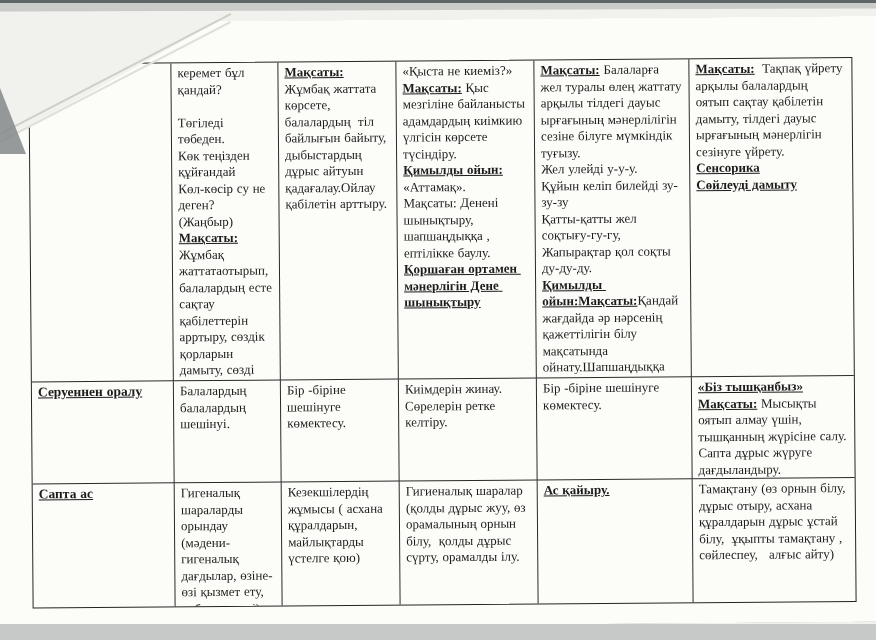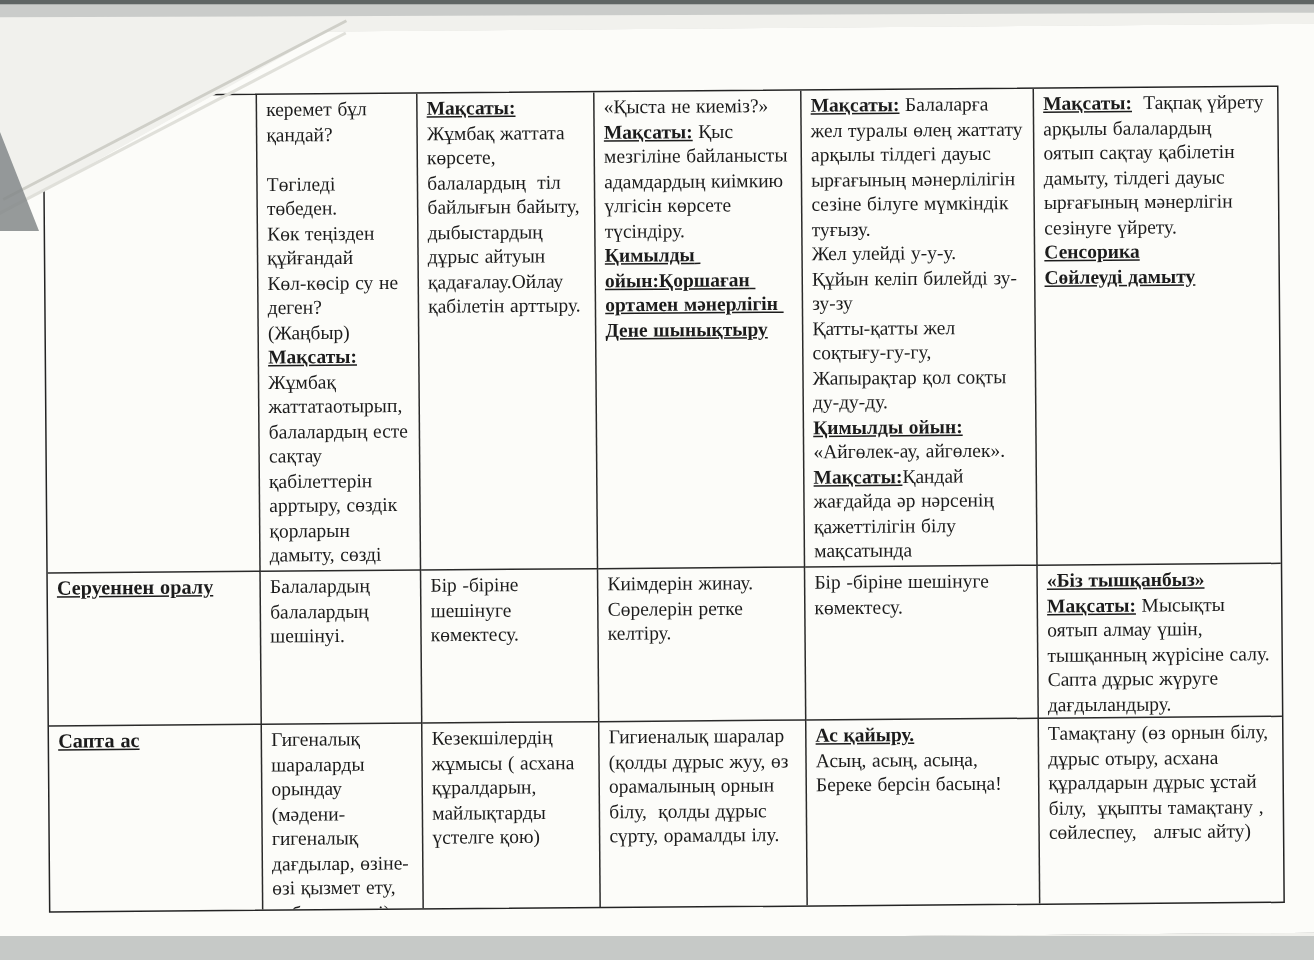--- a/index.html
+++ b/index.html
@@ -76,48 +76,47 @@
 Төгіледі төбеден.
 Көк теңізден
 құйғандай
 Көл-көсір су не
 деген?
 (Жаңбыр)
 </span><span class="b">Мақсаты:</span><span> Жұмбақ жаттатаотырып, балалардың есте сақтау қабілеттерін арртыру, сөздік қорларын дамыту, сөзді мәнерлі айтуға дағдыландыру.</span></div>
       <div class="cell"><span class="b">Мақсаты:</span><span> Жұмбақ жаттата  көрсете, балалардың  тіл байлығын байыту, дыбыстардың дұрыс айтуын қадағалау.Ойлау қабілетін арттыру.</span></div>
       <div class="cell"><span>«Қыста не киеміз?»
 </span><span class="b">Мақсаты:</span><span> Қыс мезгіліне байланысты адамдардың киімкию үлгісін көрсете түсіндіру.
-</span><span class="b">Қимылды ойын:</span><span class="b">Қоршаған ортамен мәнерлігін Дене шынықтыру</span></div>
+</span><span class="b">Қимылды ойын:</span><span>
+«Аттамақ».
+Мақсаты: Денені шынықтыру, шапшаңдыққа , ептілікке баулу.
+</span><span class="b">Қоршаған ортамен мәнерлігін Дене шынықтыру</span></div>
       <div class="cell"><span class="b">Мақсаты:</span><span> Балаларға жел туралы өлең жаттату арқылы тілдегі дауыс ырғағының мәнерлілігін сезіне білуге мүмкіндік туғызу.
 Жел улейді у-у-у.
 Құйын келіп билейді зу-зу-зу
 Қатты-қатты жел соқтығу-гу-гу,
 Жапырақтар қол соқты ду-ду-ду.
-</span><span class="b">Қимылды ойын:</span><span>
-«Айгөлек-ау, айгөлек».
-</span><span class="b">Мақсаты:</span><span>Қандай жағдайда әр нәрсенің қажеттілігін білу мақсатында ойнату.Шапшаңдыққа баулу.</span></div>
+</span><span class="b">Қимылды ойын:</span><span class="b">Мақсаты:</span><span>Қандай жағдайда әр нәрсенің қажеттілігін білу мақсатында ойнату.Шапшаңдыққа баулу.</span></div>
       <div class="cell"><span class="b">Мақсаты:</span><span>  Тақпақ үйрету арқылы балалардың  оятып сақтау қабілетін дамыту, тілдегі дауыс ырғағының мәнерлігін сезінуге үйрету.
 </span><span class="b">Сенсорика
 Сөйлеуді дамыту</span></div>
       <div class="cell label"><span class="b">Серуеннен оралу</span></div>
       <div class="cell"><span>Балалардың балалардың шешінуі.</span></div>
       <div class="cell"><span>Бір -біріне шешінуге көмектесу.</span></div>
       <div class="cell"><span>Киімдерін жинау.
 Сөрелерін ретке келтіру.</span></div>
       <div class="cell"><span>Бір -біріне шешінуге көмектесу.</span></div>
       <div class="cell"><span class="b">«Біз тышқанбыз»</span><span>
 </span><span class="b">Мақсаты:</span><span> Мысықты оятып алмау үшін, тышқанның жүрісіне салу. Сапта дұрыс жүруге дағдыландыру.</span></div>
       <div class="cell label last-row"><span class="b">Сапта ас</span></div>
       <div class="cell last-row"><span>Гигеналық  шараларды  орындау (мәдени-гигеналық дағдылар, өзіне-өзі қызмет ету, еңбек әрекеті)
 </span></div>
       <div class="cell last-row"><span>Кезекшілердің жұмысы ( асхана құралдарын, майлықтарды үстелге қою)</span></div>
       <div class="cell last-row"><span>Гигиеналық шаралар (қолды дұрыс жуу, өз орамалының орнын білу,  қолды дұрыс сүрту, орамалды ілу.</span></div>
-      <div class="cell last-row"><span class="b">Ас қайыру.</span><span>
-Асың, асың, асыңа,
-Береке берсін басыңа!</span></div>
+      <div class="cell last-row"><span class="b">Ас қайыру.</span></div>
       <div class="cell last-row"><span>Тамақтану (өз орнын білу, дұрыс отыру, асхана құралдарын дұрыс ұстай білу,  ұқыпты тамақтану , сөйлеспеу,   алғыс айту)</span></div>
     </div>
 </div>
 
 <div class="fold-line l2"></div>
 <div class="fold-line l1"></div>
 <div class="corner-shadow"></div>
 
 <div class="scanner-bottom-strip"></div>
 

